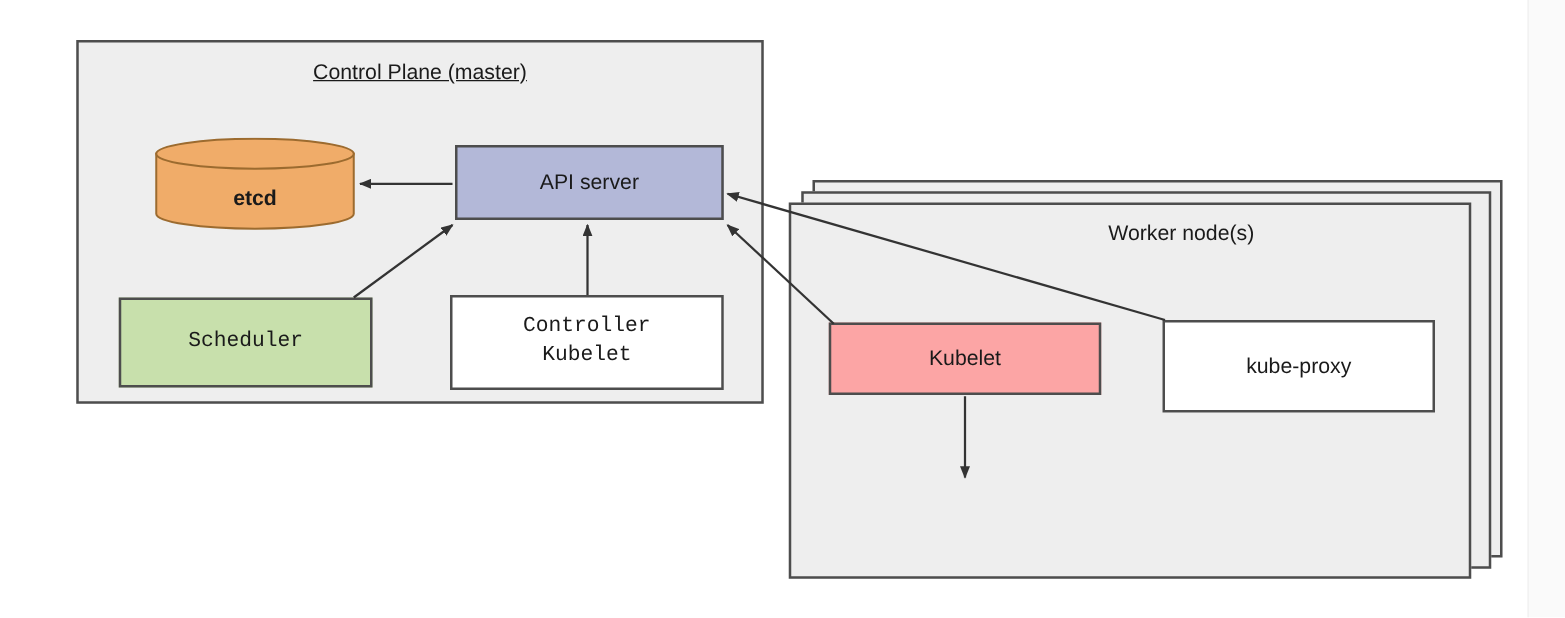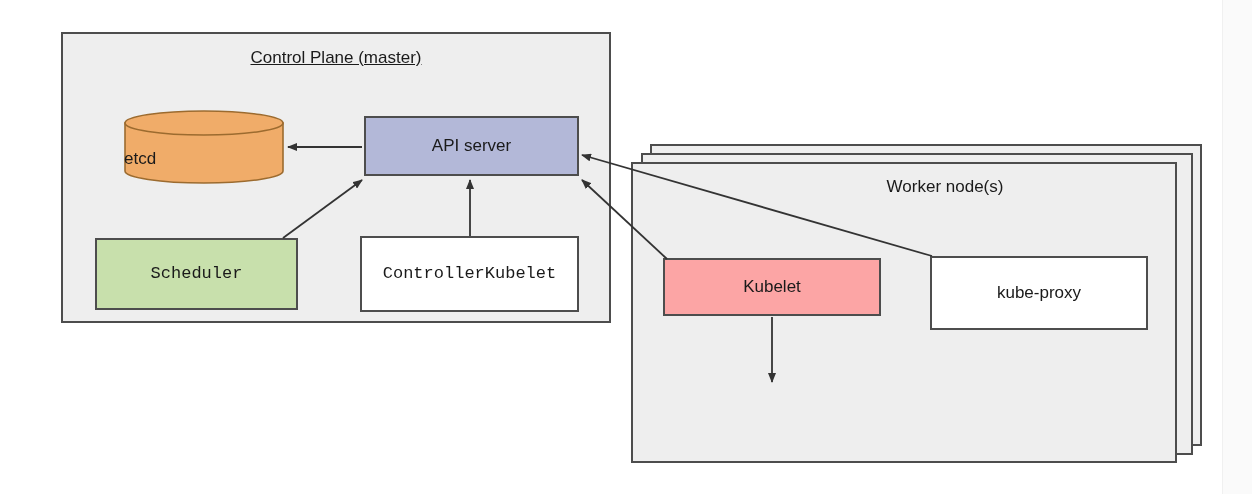--- a/index.html
+++ b/index.html
@@ -58,23 +58,24 @@
     font-family: "Liberation Mono", "DejaVu Sans Mono", monospace;
     font-size: 17px;
   }
   .cyl {
     position: absolute;
   }
   .cyl .cyl-label {
     position: absolute;
     left: 0;
     width: 100%;
-    text-align: left;
+    text-align: center;
     font-size: 17px;
     color: #1a1a1a;
+    font-weight: bold;
   }
   svg.edges {
     position: absolute;
     left: 0;
     top: 0;
     width: 1252px;
     height: 494px;
     overflow: visible;
     pointer-events: none;
   }
@@ -99,21 +100,21 @@
       <path d="M1,13 L1,61 A79,12 0 0 0 159,61 L159,13 Z" fill="#f0ac69" stroke="#9c6b2f" stroke-width="1.6"></path>
       <ellipse cx="80" cy="13" rx="79" ry="12" fill="#f0ac69" stroke="#9c6b2f" stroke-width="1.6"></ellipse>
     </svg>
     <div class="cyl-label" style="top:39px;">etcd</div>
   </div>
 
   <div class="node-box" style="left:364px; top:116px; width:215px; height:60px; background:#b3b8d8;">API server</div>
 
   <div class="node-box mono" style="left:95px; top:238px; width:203px; height:72px; background:#c8e0ac;">Scheduler</div>
 
-  <div class="node-box mono" style="left:360px; top:236px; width:219px; height:76px; background:#ffffff; flex-direction:row;">
+  <div class="node-box mono" style="left:360px; top:236px; width:219px; height:76px; background:#ffffff; flex-direction:column;">
     <span>Controller</span>
     <span>Kubelet</span>
   </div>
 
   <div class="node-box" style="left:663px; top:258px; width:218px; height:58px; background:#fca5a5;">Kubelet</div>
 
   <div class="node-box" style="left:930px; top:256px; width:218px; height:74px; background:#ffffff;">kube-proxy</div>
 
 
   <svg class="edges">

